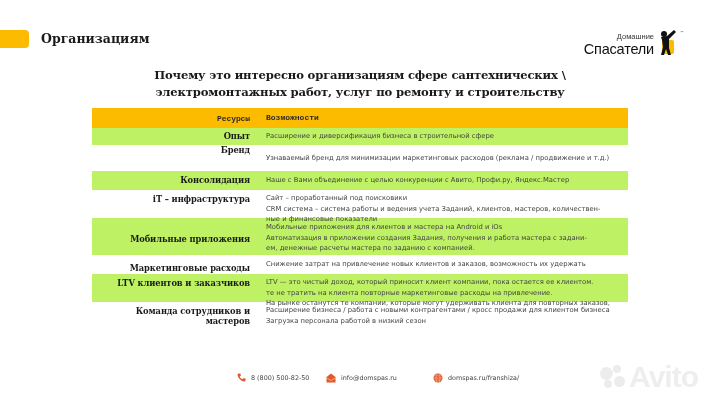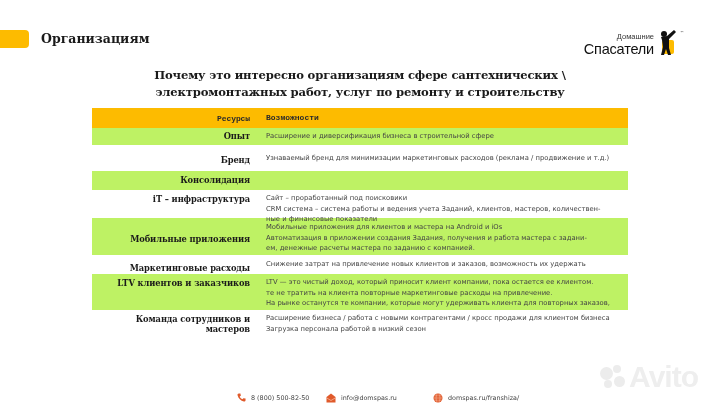--- a/index.html
+++ b/index.html
@@ -23,21 +23,21 @@
   .row.head { background: #fdbb00; height: 20px; align-items: center; }
   .c1 { width: 168px; text-align: right; padding-right: 10px; font-family: "DejaVu Serif", serif; font-weight: bold; color: #1a1a1a; font-size: 8.3px; letter-spacing: -0.1px; }
   .c2 { flex: 1; padding-left: 6px; font-size: 6.8px; color: #444; line-height: 10.5px; }
   .row.head .c1, .row.head .c2 { font-family: Liberation Mono, monospace; font-weight: bold; font-size: 8px; color: #2a2a2a; }
   .row .c1 { padding-top: 4px; }
   .row .c2 { padding-top: 4px; }
   .row.head .c1, .row.head .c2 { padding-top: 0; }
   .c2 .line { display: block; white-space: nowrap; }
 
   .footer { position: absolute; top: 370px; left: 0; width: 720px; height: 20px; font-size: 6.4px; color: #444; font-family: "DejaVu Sans", sans-serif; }
-  .footer .item { position: absolute; top: 3px; display: flex; align-items: center; gap: 5px; margin-top: 20px; }
+  .footer .item { position: absolute; top: 3px; display: flex; align-items: center; gap: 5px; }
   .footer svg { display: block; }
   .avito { position: absolute; right: 22px; top: 360px; font-family: "Liberation Sans", sans-serif; font-size: 30px; color: #eeeeee; font-weight: bold; letter-spacing: -1px; display: flex; align-items: center; gap: 3px; }
   .avito .dots { position: relative; width: 26px; height: 24px; }
   .avito .dots span { position: absolute; border-radius: 50%; background: #ececec; }
 </style>
 </head>
 <body>
 
 <div class="accent-bar"></div>
 <div class="section-title">Организациям</div>
@@ -65,28 +65,31 @@
   </div>
 
   <div class="row grey" style="height:17px">
     <div class="c1" style="padding-top:3px">Опыт</div>
     <div class="c2" style="padding-top:3px">
       <span class="line">Расширение и диверсификация бизнеса в строительной сфере</span>
     </div>
   </div>
 
   <div class="row" style="height:26px">
-    <div class="c1" style="padding-top:10px">Бренд</div>
+    <div class="c1" style="padding-top:0">Бренд</div>
     <div class="c2" style="padding-top:8px">
       <span class="line">Узнаваемый бренд для минимизации маркетинговых расходов (реклама / продвижение и т.д.)</span>
     </div>
   </div>
 
   <div class="row grey" style="height:19px">
     <div class="c1" style="padding-top:4px">Консолидация</div>
+    <div class="c2" style="padding-top:4px">
+      <span class="line">Наше с Вами объединение с целью конкуренции с Авито, Профи.ру, Яндекс.Мастер</span>
+    </div>
   </div>
 
   <div class="row" style="height:28px">
     <div class="c1" style="padding-top:4px">iT – инфраструктура</div>
     <div class="c2" style="padding-top:3px">
       <span class="line">Сайт – проработанный под поисковики</span>
       <span class="line">CRM система – система работы и ведения учета Заданий, клиентов, мастеров, количествен-</span>
       <span class="line">ные и финансовые показатели</span>
     </div>
   </div>
@@ -100,21 +103,21 @@
     </div>
   </div>
 
   <div class="row" style="height:19px">
     <div class="c1" style="padding-top:8px">Маркетинговые расходы</div>
     <div class="c2" style="padding-top:4px">
       <span class="line">Снижение затрат на привлечение новых клиентов и заказов, возможность их удержать</span>
     </div>
   </div>
 
-  <div class="row grey" style="height:36px">
+  <div class="row grey" style="height:28px">
     <div class="c1" style="padding-top:4px">LTV клиентов и заказчиков</div>
     <div class="c2" style="padding-top:3px">
       <span class="line">LTV — это чистый доход, который приносит клиент компании, пока остается ее клиентом.</span>
       <span class="line">те не тратить на клиента повторные маркетинговые расходы на привлечение.</span>
       <span class="line">На рынке останутся те компании, которые могут удерживать клиента для повторных заказов,</span>
     </div>
   </div>
 
   <div class="row" style="height:30px">
     <div class="c1" style="padding-top:4px">Команда сотрудников и мастеров</div>

